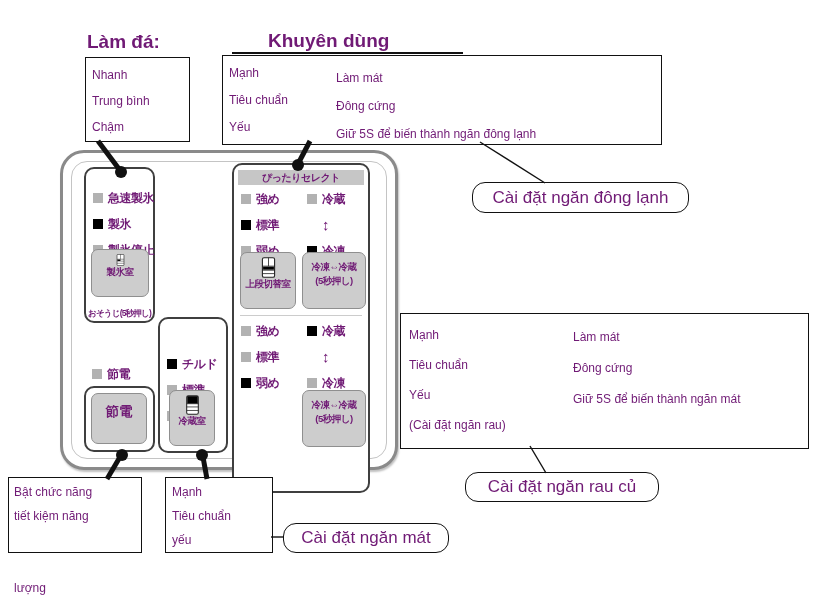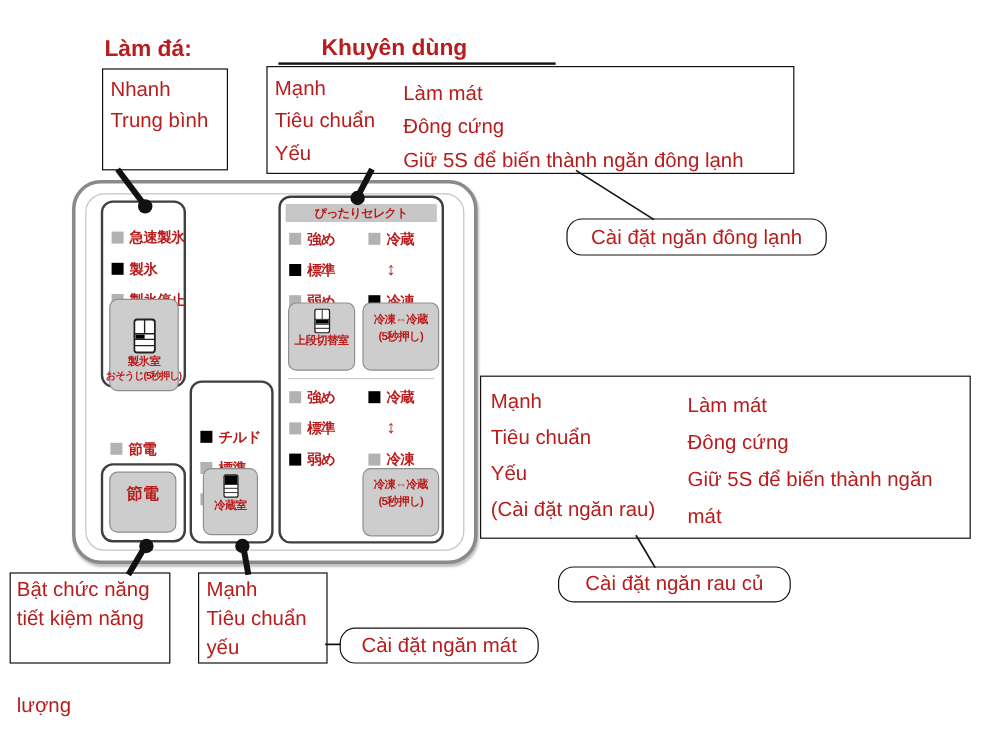--- a/index.html
+++ b/index.html
@@ -1,21 +1,21 @@
 <!DOCTYPE html>
 <html><head>
 <meta charset="utf-8">
 <style>
   html,body{margin:0;padding:0;background:#fff;}
   .page{position:relative;width:822px;height:608px;background:#fff;overflow:hidden;
-        font-family:"Liberation Sans","DejaVu Sans",sans-serif;color:#b91c1c;}
+        font-family:"Liberation Sans","DejaVu Sans",sans-serif;color:#701a75;}
   .overlay{position:absolute;left:0;top:0;z-index:5;pointer-events:none;}
 
   
-  .vbox{position:absolute;background:#fff;border:1.6px solid #111;z-index:4;font-size:17px;}
+  .vbox{position:absolute;background:#fff;border:1.6px solid #111;z-index:4;font-size:12px;}
   .vline{white-space:nowrap;}
   .vcol{position:absolute;}
   .title{position:absolute;font-size:19px;font-weight:bold;white-space:nowrap;z-index:4;}
   .rule{position:absolute;background:#111;height:1.8px;z-index:4;}
 
   
   .bubble{position:absolute;background:#fff;border:1.7px solid #111;border-radius:13px;
           display:flex;align-items:center;justify-content:center;font-size:17px;
           white-space:nowrap;z-index:4;}
 
@@ -68,20 +68,21 @@
     </g>
   </svg>
 
   <div class="title" style="left:87px;top:31px;">Làm đá:</div>
   <div class="title" style="left:268px;top:30px;">Khuyên dùng</div>
   <div class="rule" style="left:232px;top:52px;width:231px;"></div>
 
   <div class="vbox" style="left:85px;top:57px;width:103px;height:83px;">
     <div class="vline" style="margin:4px 0 0 6px;line-height:26px;">Nhanh</div>
     <div class="vline" style="margin-left:6px;line-height:26px;">Trung bình</div>
+    <div class="vline" style="margin-left:6px;line-height:26px;">Chậm</div>
   </div>
 
   <div class="vbox" style="left:222px;top:55px;width:438px;height:88px;">
     <div class="vcol" style="left:6px;top:4px;line-height:27px;">
       <div class="vline">Mạnh</div>
       <div class="vline">Tiêu chuẩn</div>
       <div class="vline">Yếu</div>
     </div>
     <div class="vcol" style="left:113px;top:8px;width:322px;line-height:28px;">
       <div class="vline">Làm mát</div>
@@ -132,21 +133,21 @@
       </div>
       <div class="ind-row">
         <span class="ind on"></span>
         <span class="jl">製氷</span>
       </div>
       <div class="ind-row">
         <span class="ind"></span>
         <span class="jl">製氷停止</span>
       </div>
     </div>
-    <div class="pbtn" style="left:5px;top:80px;width:58px;height:77px;justify-content:flex-end;">
+    <div class="pbtn" style="left:5px;top:80px;width:58px;height:48px;">
       <svg width="19" height="30" viewBox="0 0 20 31">
         <rect x="1" y="1" width="18" height="29" rx="2.5" fill="#fff" stroke="#222" stroke-width="1.6"></rect>
         <line x1="10" y1="1" x2="10" y2="13.5" stroke="#222" stroke-width="1.2"></line>
         <line x1="1" y1="13.5" x2="19" y2="13.5" stroke="#222" stroke-width="1.2"></line>
         <line x1="1" y1="18.5" x2="19" y2="18.5" stroke="#222" stroke-width="1.2"></line>
         <line x1="1" y1="24" x2="19" y2="24" stroke="#222" stroke-width="1.2"></line>
         <rect x="2" y="14.3" width="8" height="3.6" fill="#000"></rect>
       </svg>
       <span class="blabel">製氷室</span>
     </div>
@@ -183,21 +184,21 @@
         <rect x="1" y="1" width="18" height="29" rx="2.5" fill="#fff" stroke="#222" stroke-width="1.6"></rect>
         <rect x="1.8" y="1.8" width="16.4" height="11.6" fill="#000"></rect>
         <line x1="1" y1="13.5" x2="19" y2="13.5" stroke="#222" stroke-width="1.2"></line>
         <line x1="1" y1="18.5" x2="19" y2="18.5" stroke="#222" stroke-width="1.2"></line>
         <line x1="1" y1="24" x2="19" y2="24" stroke="#222" stroke-width="1.2"></line>
       </svg>
       <span class="blabel">冷蔵室</span>
     </div>
   </div>
 
-  <div class="pgroup" style="left:232px;top:163px;width:138px;height:290px;">
+  <div class="pgroup" style="left:232px;top:163px;width:138px;height:330px;">
     <div class="gheader">ぴったりセレクト</div>
 
     <div class="cols" style="left:7px;top:25px;">
       <div class="ind-row">
         <span class="ind"></span>
         <span class="jl">強め</span>
       </div>
       <div class="ind-row">
         <span class="ind on"></span>
         <span class="jl">標準</span>

